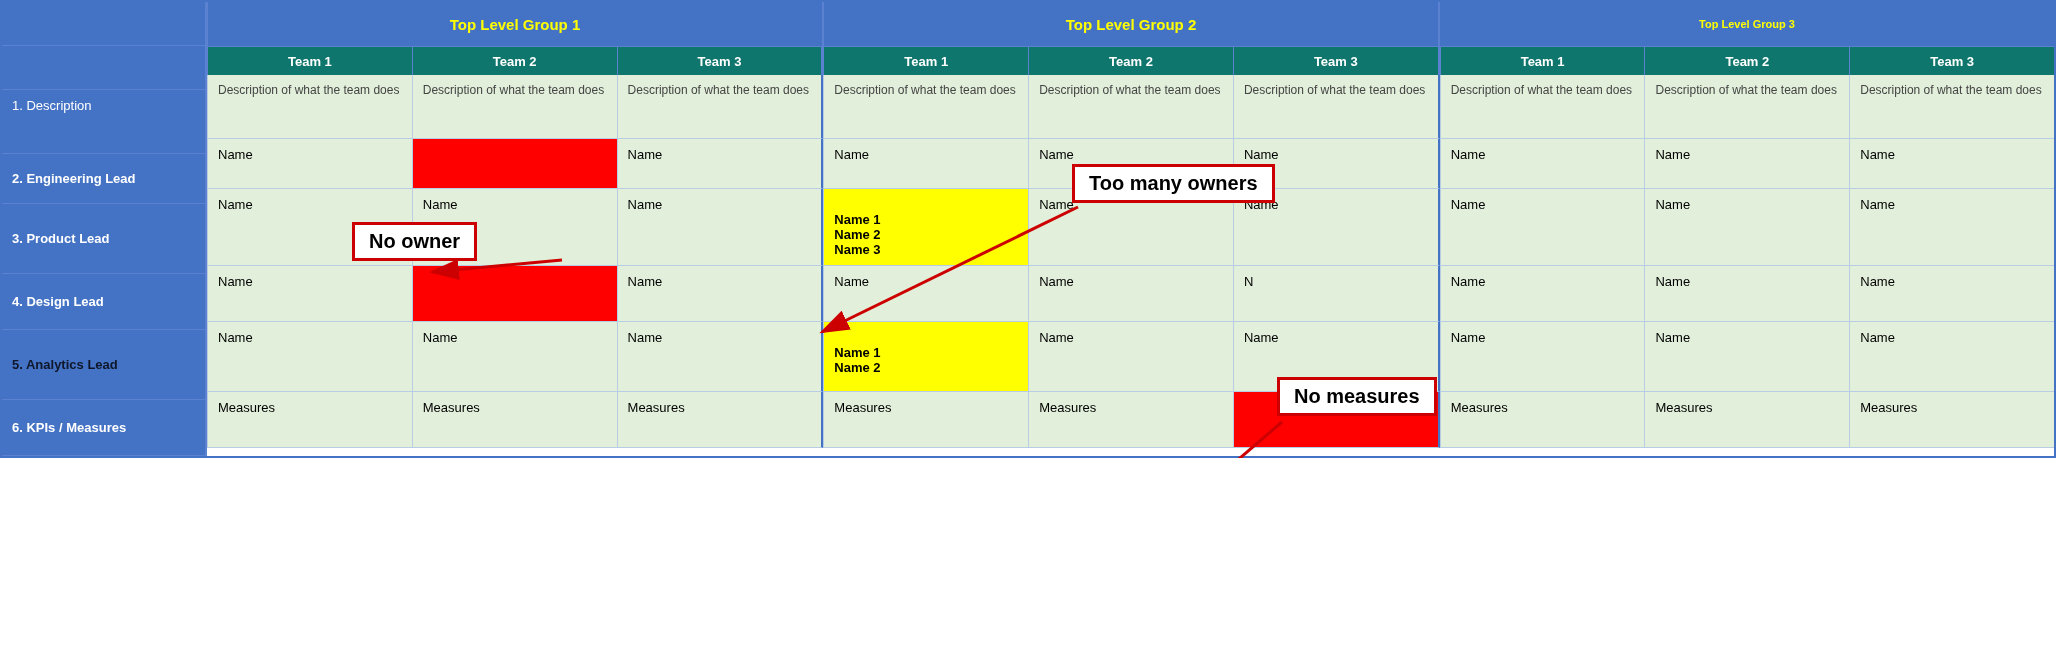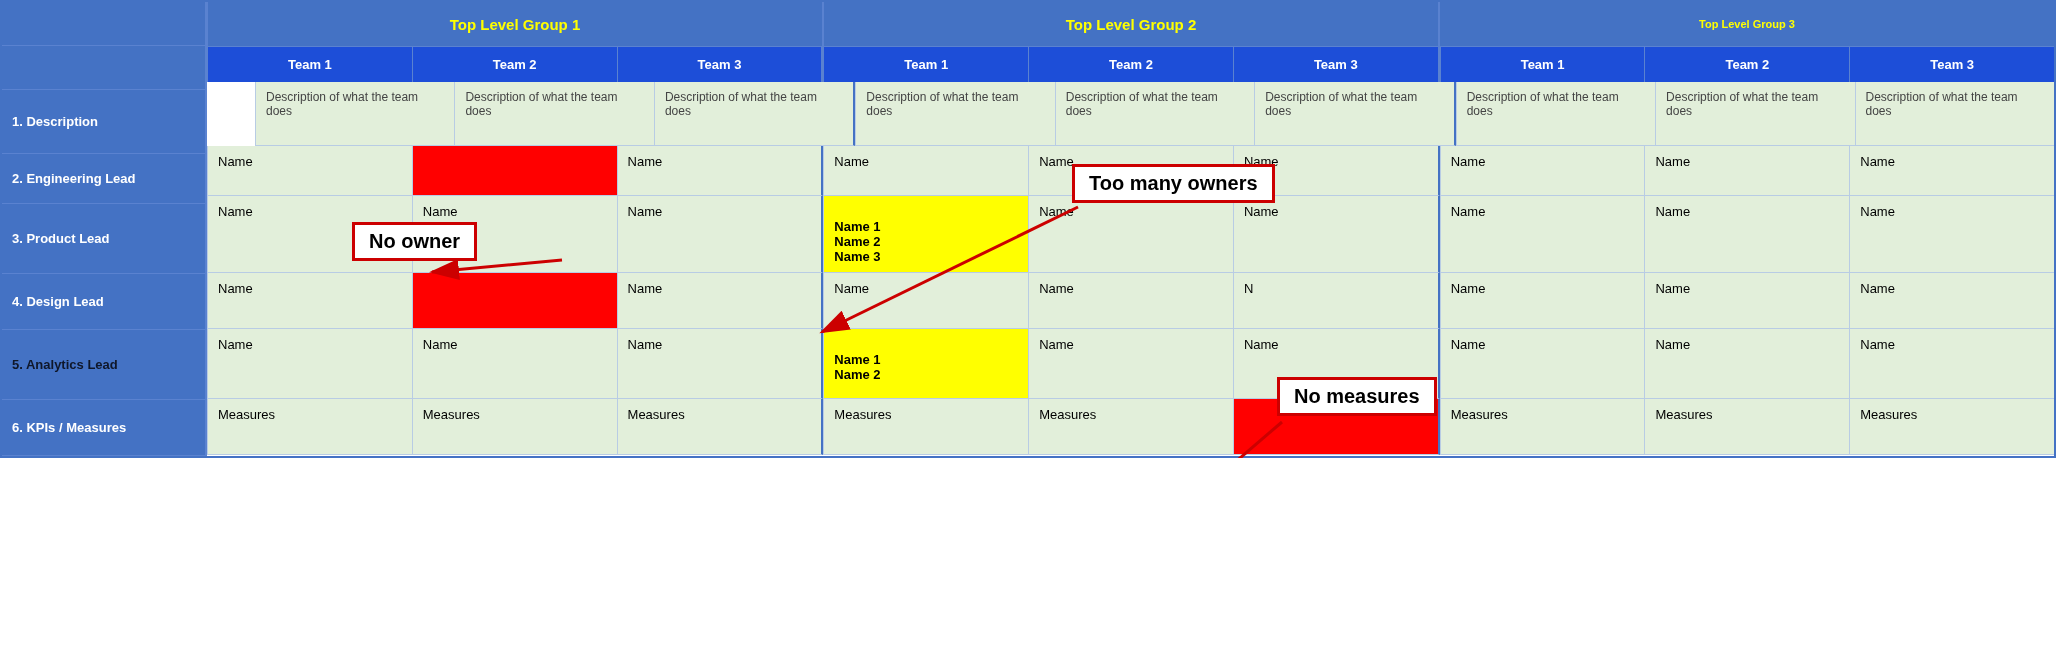--- a/index.html
+++ b/index.html
@@ -15,21 +15,21 @@
 <body>
 
 <div class="whole-table" style="width:2056px; font-family:Arial,sans-serif; font-size:13px; border:2px solid #4472c4; position:relative;">
 
   <div style="width:205px; flex-shrink:0; background:#4472c4; display:flex; flex-direction:column; border-right:2px solid #5a82d0;">
 
     <div style="height:44px; border-bottom:1px solid #5a82d0;"></div>
 
     <div style="height:44px; border-bottom:1px solid #5a82d0;"></div>
 
-    <div style="display:flex;align-items:center;padding:8px 10px;color:#fff;font-weight:bold;border-bottom:1px solid #5a82d0;min-height:64px;">
+    <div style="display:flex;padding:8px 10px;color:#fff;font-weight:normal;border-bottom:1px solid #5a82d0;min-height:64px;">
       <span>1. Description</span>
     </div>
     <div style="display:flex;align-items:center;padding:8px 10px;color:#fff;font-weight:bold;border-bottom:1px solid #5a82d0;min-height:50px;">
       <span>2. Engineering Lead</span>
     </div>
     <div style="display:flex;align-items:center;padding:8px 10px;color:#fff;font-weight:bold;border-bottom:1px solid #5a82d0;min-height:70px;">
       <span>3. Product Lead</span>
     </div>
     <div style="display:flex;align-items:center;padding:8px 10px;color:#fff;font-weight:bold;border-bottom:1px solid #5a82d0;min-height:56px;">
       <span>4. Design Lead</span>
@@ -49,21 +49,21 @@
         <span>Top Level Group 1</span>
       </div>
       <div style="flex:1; display:flex; align-items:center; justify-content:center; font-weight:bold; font-size:15px; color:#ffff00; border-right:2px solid #5a82d0;">
         <span>Top Level Group 2</span>
       </div>
       <div style="flex:1; text-align:center; display:flex; align-items:center; justify-content:center; font-weight:bold; font-size:11px; color:#ffff00;">
         <span>Top Level Group 3</span>
       </div>
     </div>
 
-    <div style="display:flex; background:#1d4ed8; height:36px; border-top:1px solid #5a82d0;">
+    <div style="display:flex; background:#0f766e; height:29px; border-top:1px solid #5a82d0;">
 
       <div style="flex:1;text-align:center;display:flex;align-items:center;justify-content:center;color:#fff;font-weight:bold;border-left:1px solid #5a82d0;font-size:13px;">
         <span>Team 1</span>
       </div>
       <div style="flex:1;text-align:center;display:flex;align-items:center;justify-content:center;color:#fff;font-weight:bold;border-left:1px solid #5a82d0;font-size:13px;">
         <span>Team 2</span>
       </div>
       <div style="flex:1;text-align:center;display:flex;align-items:center;justify-content:center;color:#fff;font-weight:bold;border-left:1px solid #5a82d0;border-right:2px solid #5a82d0;font-size:13px;">
         <span>Team 3</span>
       </div>
@@ -82,21 +82,21 @@
         <span>Team 1</span>
       </div>
       <div style="flex:1;text-align:center;display:flex;align-items:center;justify-content:center;color:#fff;font-weight:bold;border-left:1px solid #5a82d0;font-size:13px;">
         <span>Team 2</span>
       </div>
       <div style="flex:1;text-align:center;display:flex;align-items:center;justify-content:center;color:#fff;font-weight:bold;border-left:1px solid #5a82d0;font-size:13px;">
         <span>Team 3</span>
       </div>
     </div>
 
-    <div style="display:flex; min-height:64px;padding-left:48px;">
+    <div style="display:flex; min-height:64px;">
       <div style="flex:1;padding:8px 10px;background:#e2efda;border-left:1px solid #b8cce4;border-bottom:1px solid #b8cce4;font-size:12px;color:#444;">
         <span>Description of what the team does</span>
       </div>
       <div style="flex:1;padding:8px 10px;background:#e2efda;border-left:1px solid #b8cce4;border-bottom:1px solid #b8cce4;font-size:12px;color:#444;">
         <span>Description of what the team does</span>
       </div>
       <div style="flex:1;padding:8px 10px;background:#e2efda;border-left:1px solid #b8cce4;border-bottom:1px solid #b8cce4;border-right:2px solid #4472c4;font-size:12px;color:#444;">
         <span>Description of what the team does</span>
       </div>
       <div style="flex:1;padding:8px 10px;background:#e2efda;border-left:1px solid #b8cce4;border-bottom:1px solid #b8cce4;font-size:12px;color:#444;">

